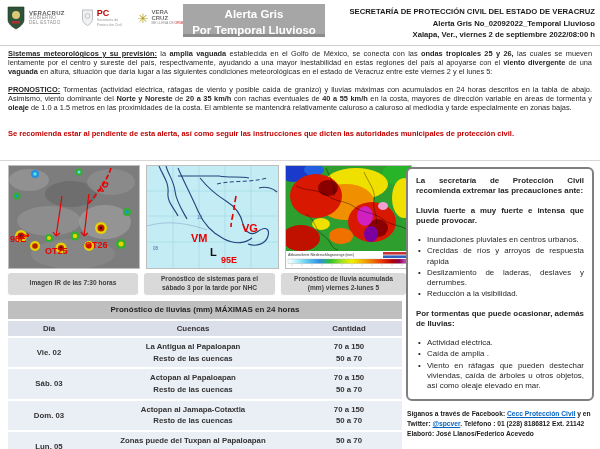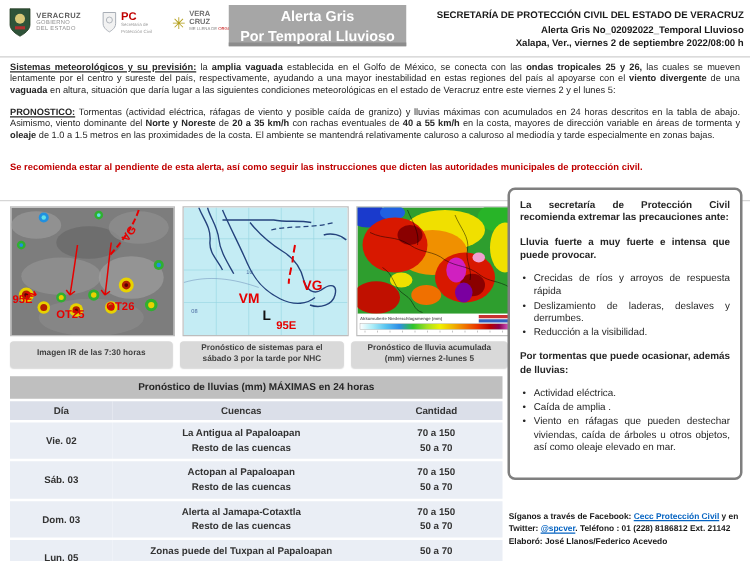--- a/index.html
+++ b/index.html
@@ -41,21 +41,21 @@
   
   .rain{position:absolute;left:8px;top:299px;width:394px;border-collapse:separate;border-spacing:0 2px;
         font-size:7.8px;color:#333;}
   .rain .title{background:#bfbfbf;font-weight:bold;text-align:center;font-size:8px;color:#262626;
                padding:3px 12px;}
   .rain th{background:#dbdfe9;font-weight:bold;text-align:center;padding:3px 0;color:#333;}
   .rain td{background:#eaeef5;text-align:center;font-weight:bold;padding:3px 2px;line-height:1.5;}
   .rain .c-day{width:78px;}
   .rain .c-cant{width:102px;}
   
-  .panel{position:absolute;left:406px;top:150px;width:188px;height:234px;border:2px solid #7f7f7f;
+  .panel{position:absolute;left:406px;top:167px;width:188px;height:234px;border:2px solid #7f7f7f;
          border-radius:6px;box-sizing:border-box;padding:7px 8px;font-size:7.9px;line-height:1.3;
          color:#262626;text-align:justify;background:#fff;}
   .panel .bold{font-weight:bold;margin:0 0 9px 0;}
   .panel ul{margin:0 0 9px 0;padding:0;list-style:none;}
   .panel li{position:relative;padding-left:11px;margin-bottom:1px;}
   .panel li::before{content:"\2022";position:absolute;left:2px;top:0;color:#262626;}
   
   .footer{position:absolute;left:407px;top:409px;width:190px;font-size:6.7px;line-height:1.5;
           color:#1a1a1a;}
   .footer .line{font-weight:bold;}
@@ -331,21 +331,21 @@
             <div>Resto de las cuencas</div>
           </td>
       <td class="c-cant">
             <div>70 a 150</div>
             <div>50 a 70</div>
           </td>
     </tr>
     <tr>
       <td class="c-day">Dom. 03</td>
       <td>
-            <div>Alerta al Jamapa-Cotaxtla</div>
+            <div>Actopan al Jamapa-Cotaxtla</div>
             <div>Resto de las cuencas</div>
           </td>
       <td class="c-cant">
             <div>70 a 150</div>
             <div>50 a 70</div>
           </td>
     </tr>
     <tr>
       <td class="c-day">Lun. 05</td>
       <td>
@@ -357,20 +357,21 @@
             <div>20 a 40</div>
           </td>
     </tr>
   </tbody>
     </table>
 
   <div class="panel">
     <p class="bold">La secretaría de Protección Civil recomienda extremar las precauciones ante:</p>
     <p class="bold">Lluvia fuerte a muy fuerte e intensa que puede provocar.</p>
     <ul>
+      <li>Inundaciones pluviales en centros urbanos.</li>
       <li>Crecidas de ríos y arroyos de respuesta rápida</li>
       <li>Deslizamiento de laderas, deslaves y derrumbes.</li>
       <li>Reducción a la visibilidad.</li>
     </ul>
     <p class="bold">Por tormentas que puede ocasionar, además de lluvias:</p>
     <ul>
       <li>Actividad eléctrica.</li>
       <li>Caída de amplia .</li>
       <li>Viento en ráfagas que pueden destechar viviendas, caída de árboles u otros objetos, así como oleaje elevado en mar.</li>
     </ul>

